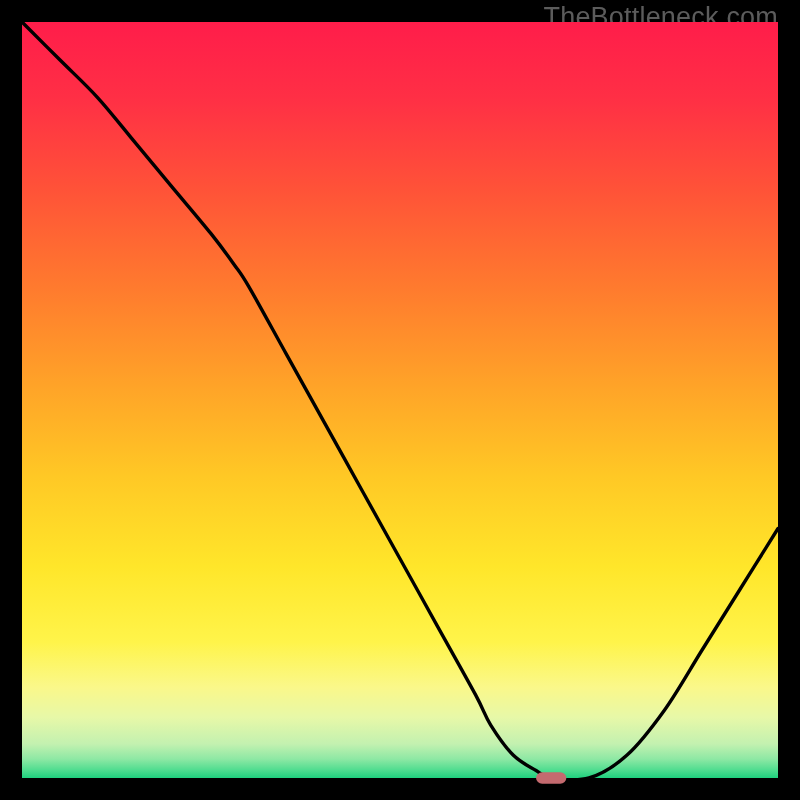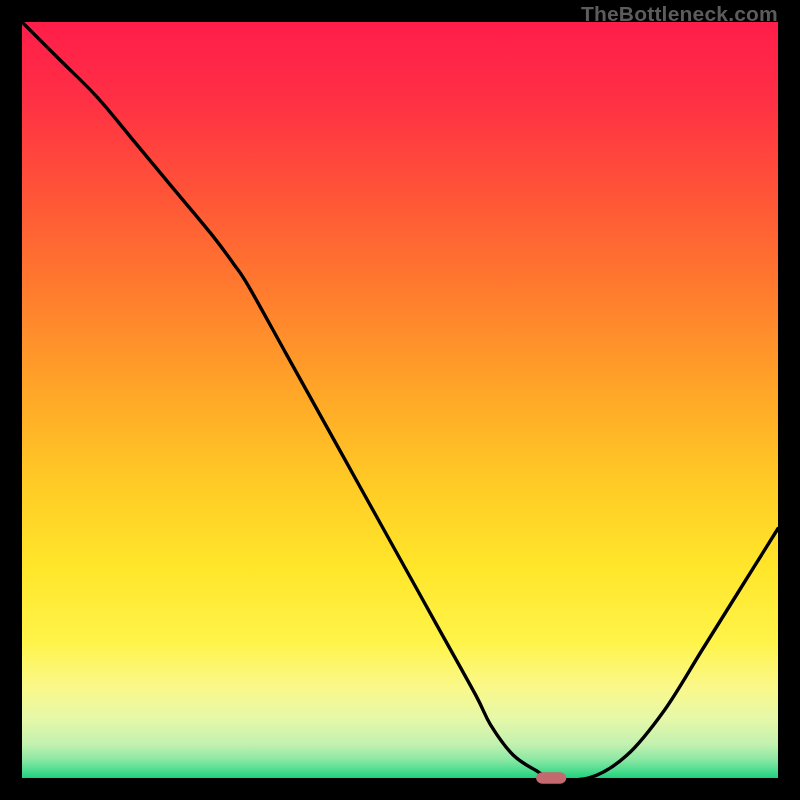--- a/index.html
+++ b/index.html
@@ -25,23 +25,23 @@
     height: 756px;
   }
   .gradient {
     position: absolute;
     left: 0; top: 0; right: 0; bottom: 0;
   }
   .watermark {
     position: absolute;
     top: 2px;
     right: 22px;
-    font-size: 21px;
+    font-size: 27px;
     color: #5c5c5c;
-    font-weight: 700;
+    font-weight: 400;
     letter-spacing: 0.2px;
   }
   svg.curve {
     position: absolute;
     left: 0; top: 0;
     width: 756px;
     height: 756px;
     overflow: visible;
   }
   .marker {

